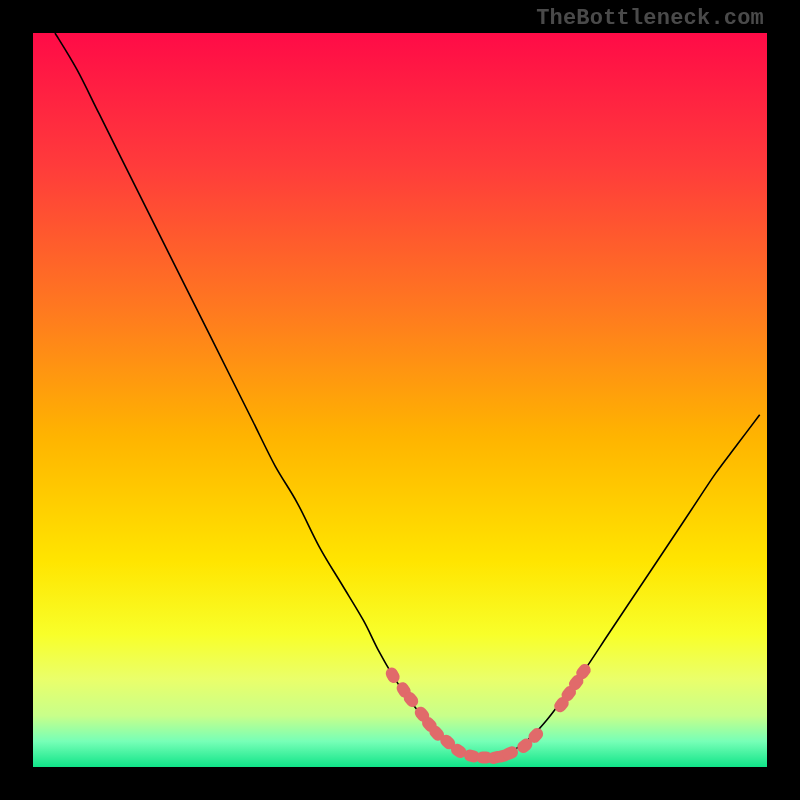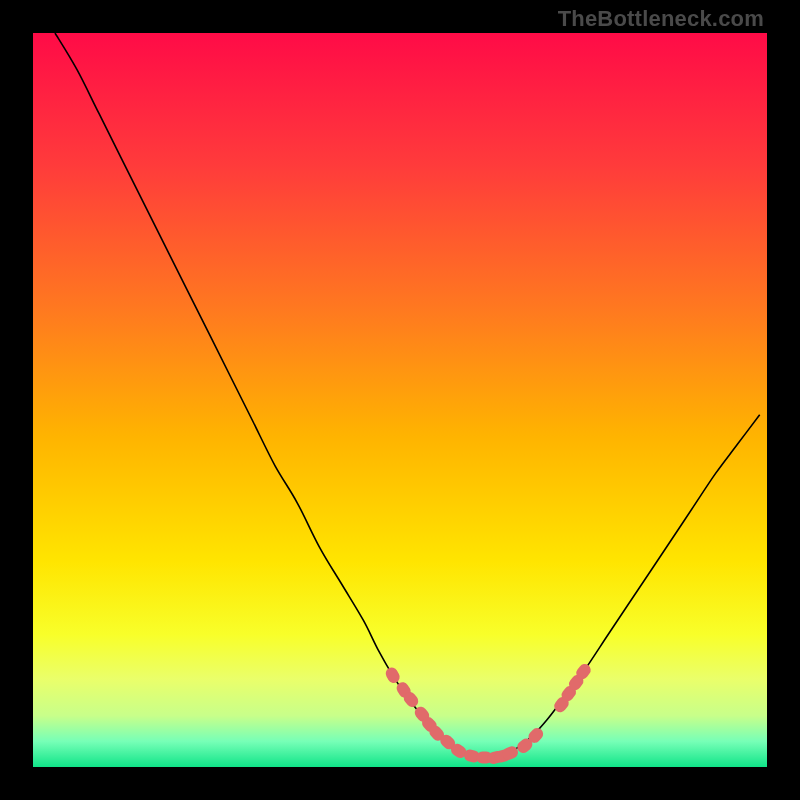--- a/index.html
+++ b/index.html
@@ -23,21 +23,21 @@
     left: 33px;
     top: 33px;
     width: 734px;
     height: 734px;
     
   }
   .watermark {
     position: absolute;
     top: 6px;
     right: 36px;
-    font-family: Liberation Sans, sans-serif;
+    font-family: Liberation Mono, monospace;
     font-size: 22px;
     font-weight: 600;
     color: #4a4a4a;
     letter-spacing: 0.2px;
   }
   svg.overlay {
     position: absolute;
     left: 33px;
     top: 33px;
     width: 734px;

